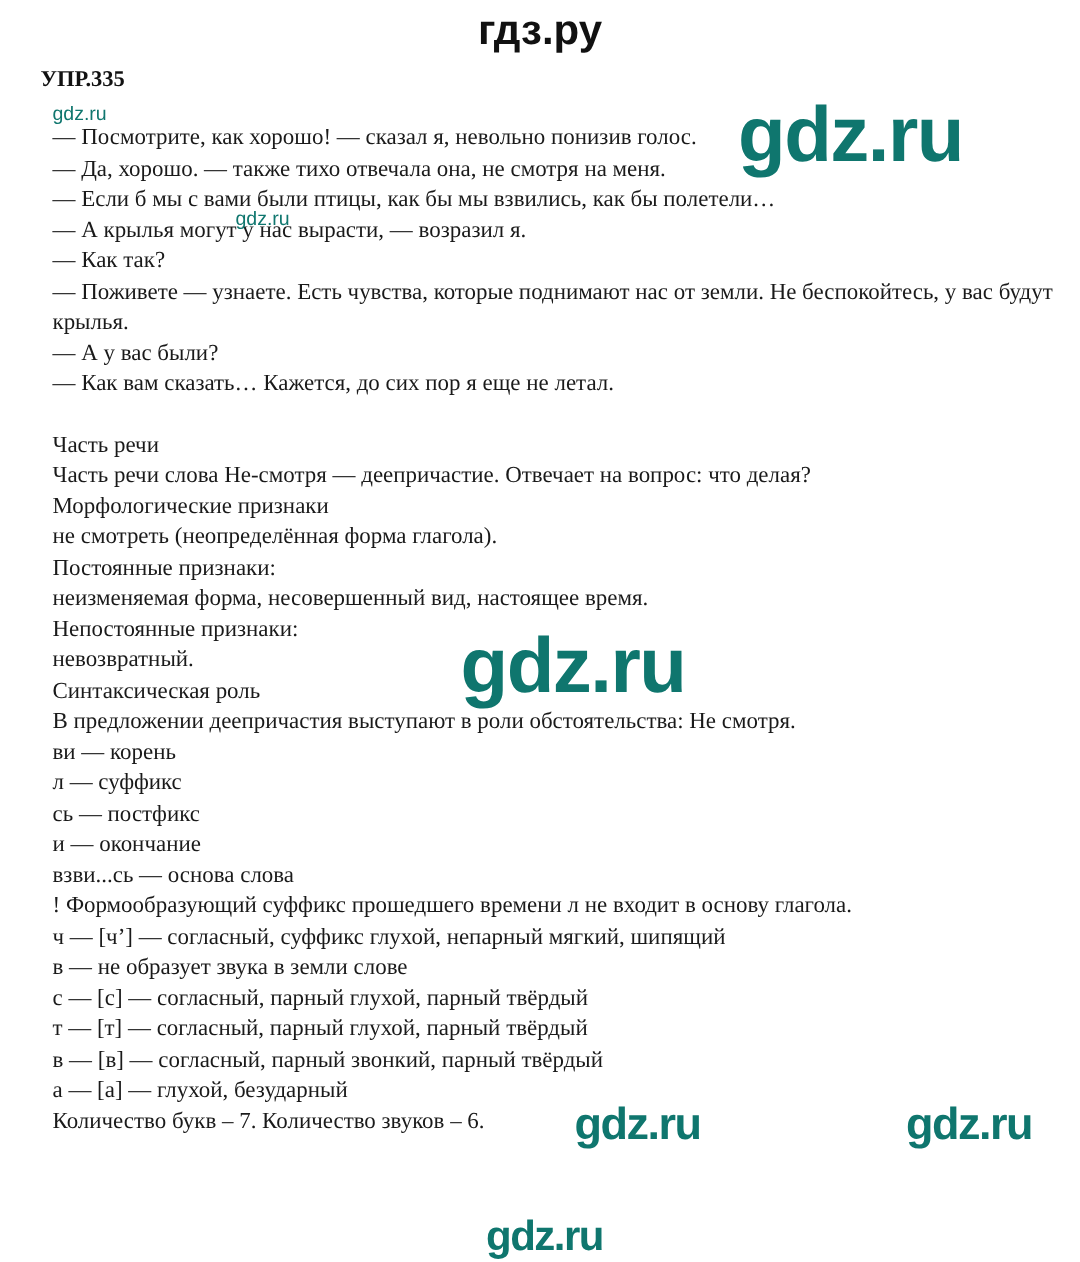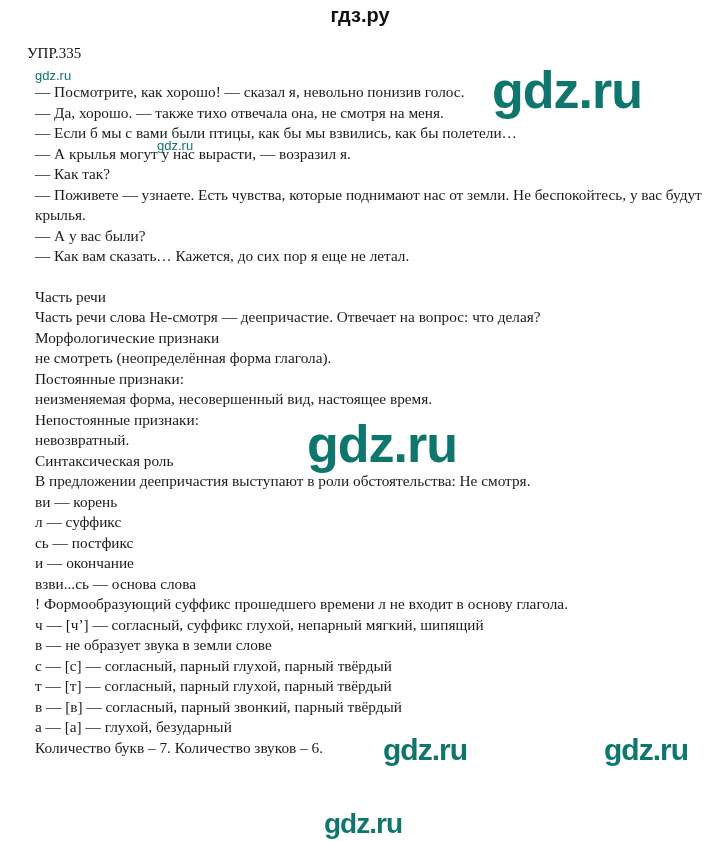--- a/index.html
+++ b/index.html
@@ -1,23 +1,23 @@
 <!DOCTYPE html>
 <html><head>
 <meta charset="utf-8">
 <style>
   html, body { margin: 0; padding: 0; background: #ffffff; }
   body { width: 720px; height: 841px; position: relative; overflow: hidden; }
   .site-title {
     position: absolute; top: 4px; left: 0; width: 720px; text-align: center;
-    font-family: "Liberation Sans", sans-serif; font-size: 20px; font-weight: bold; color: #111;
+    font-family: "Liberation Sans", sans-serif; font-size: 28px; font-weight: bold; color: #111;
   }
   .exercise-title {
     position: absolute; top: 45px; left: 27px;
-    font-family: "Liberation Serif", serif; font-size: 15px; font-weight: normal; color: #111;
+    font-family: "Liberation Serif", serif; font-size: 15px; font-weight: bold; color: #111;
   }
   .doc {
     position: absolute; top: 82px; left: 35px; width: 690px;
     font-family: "Liberation Serif", serif; font-size: 15.3px; color: #1a1a1a;
     line-height: 20.5px;
   }
   .line { white-space: nowrap; }
   .line.wrap { white-space: normal; width: 690px; }
   .spacer { height: 20px; }
   .wm {

